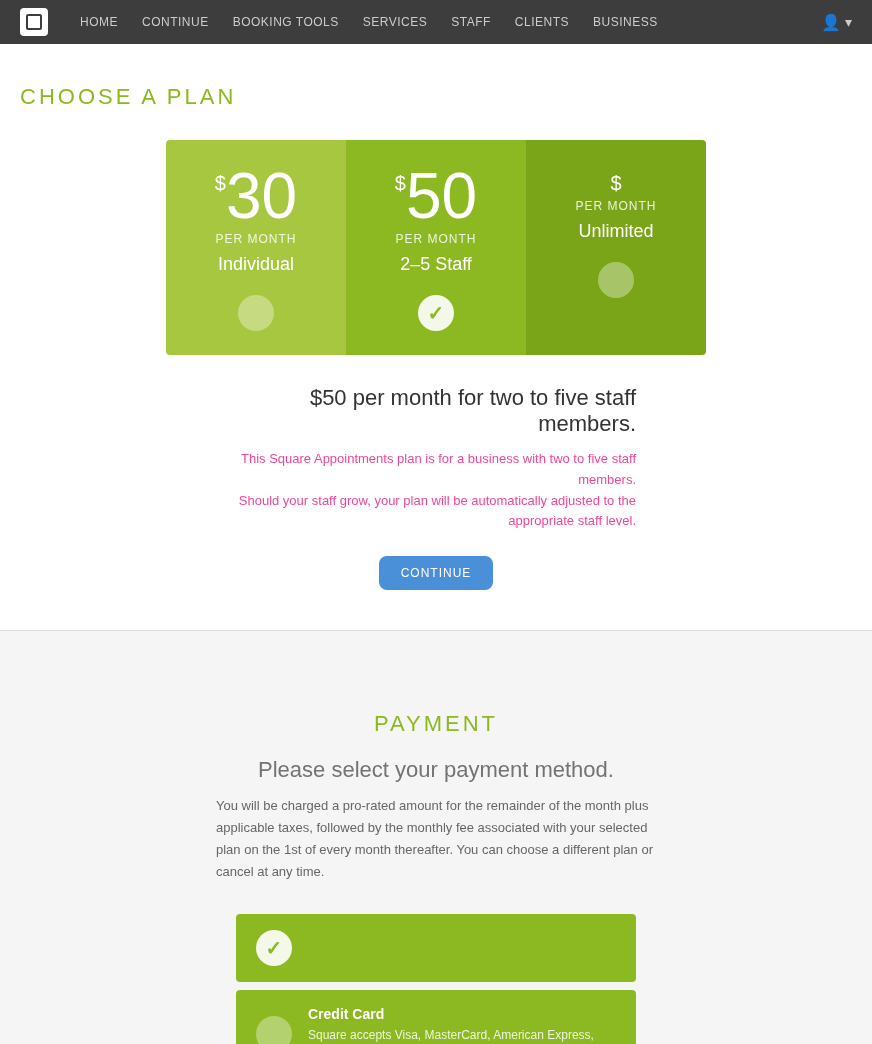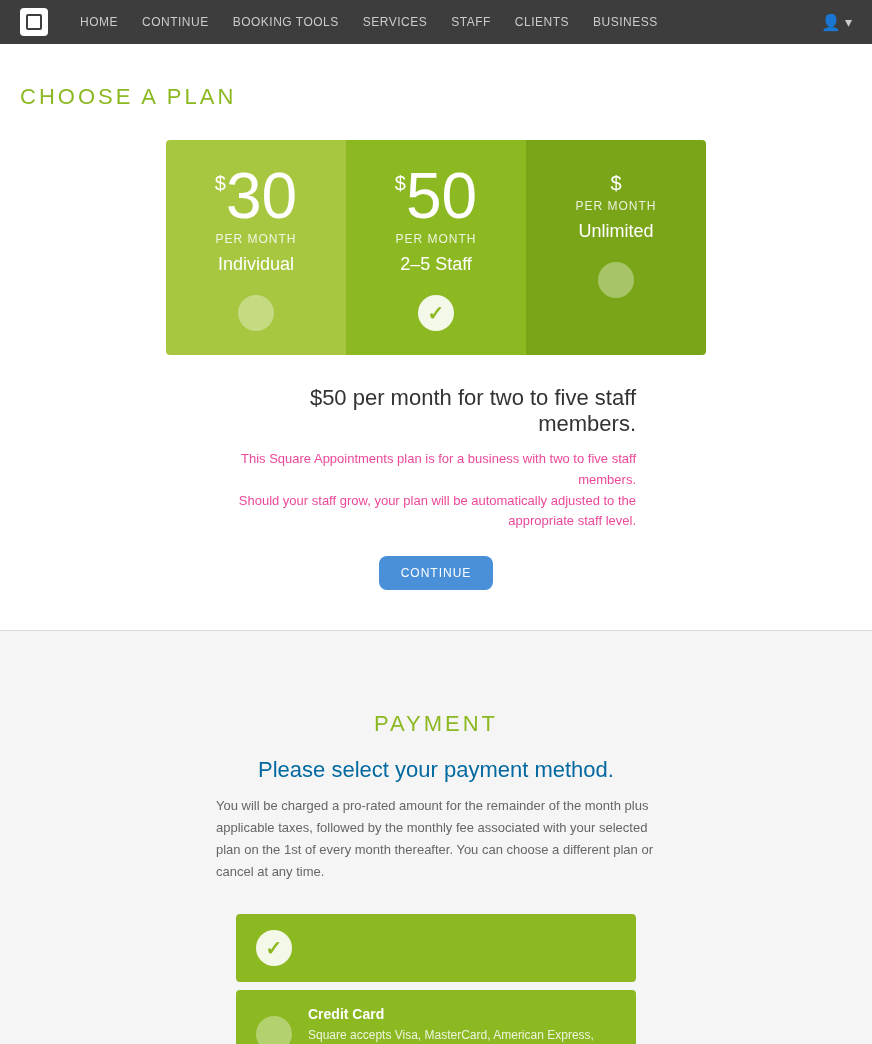--- a/index.html
+++ b/index.html
@@ -185,21 +185,21 @@
       font-weight: 400;
       letter-spacing: 3px;
       margin-bottom: 20px;
       margin-top: 40px;
     }
 
     .payment-subtitle {
       text-align: center;
       font-size: 22px;
       font-weight: 400;
-      color: #0369a1;
+      color: #737373;
       margin-bottom: 12px;
     }
 
     .payment-desc {
       font-size: 13px;
       color: #666;
       line-height: 1.7;
       max-width: 440px;
       margin: 0 auto 30px;
     }

